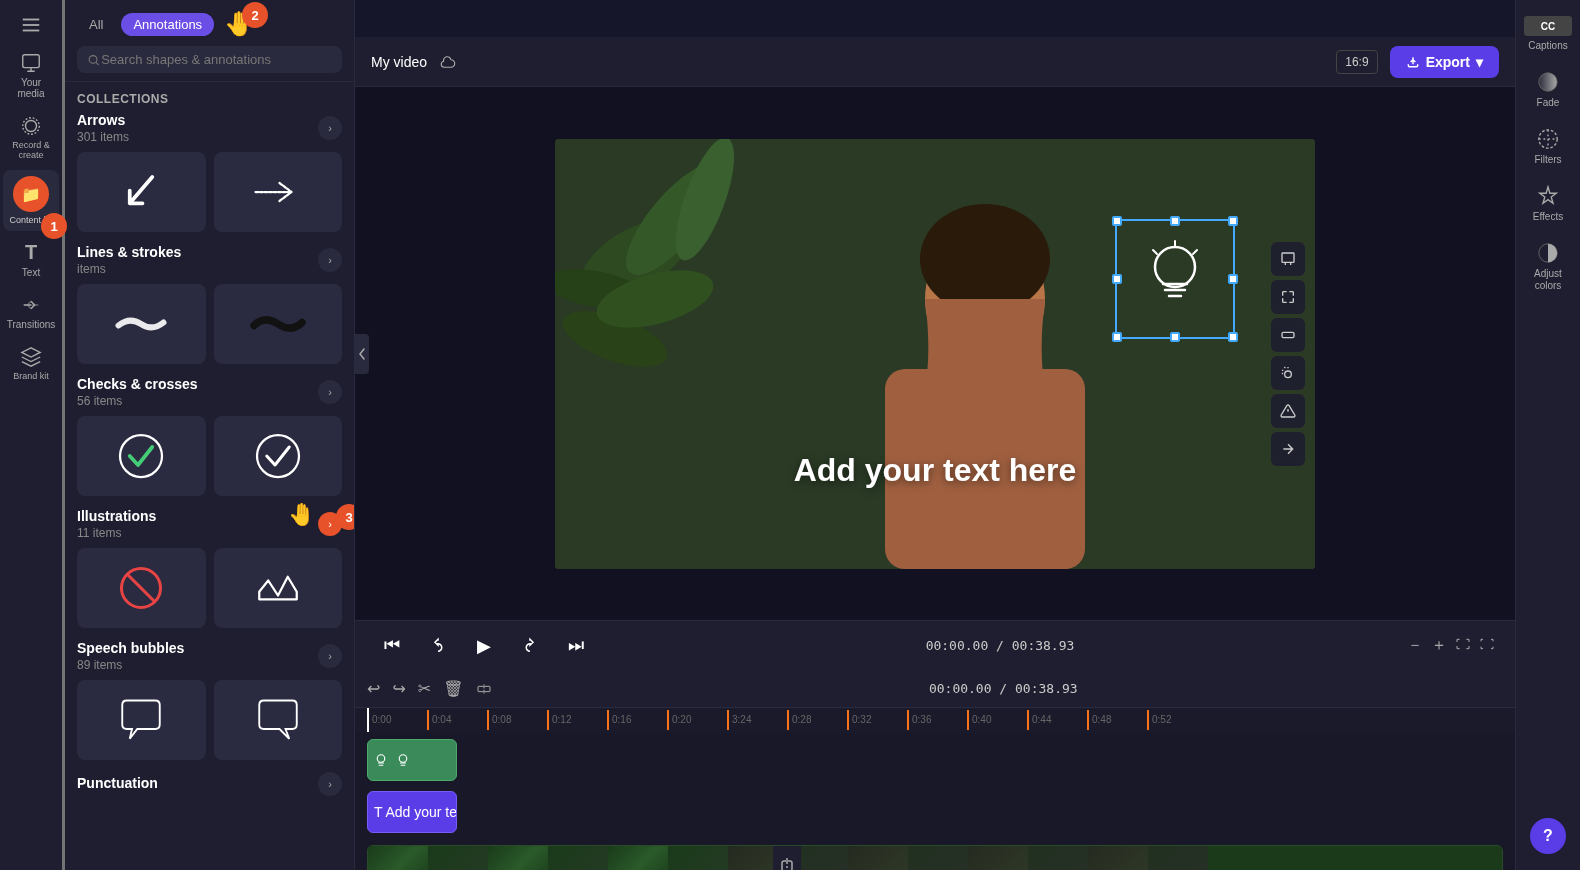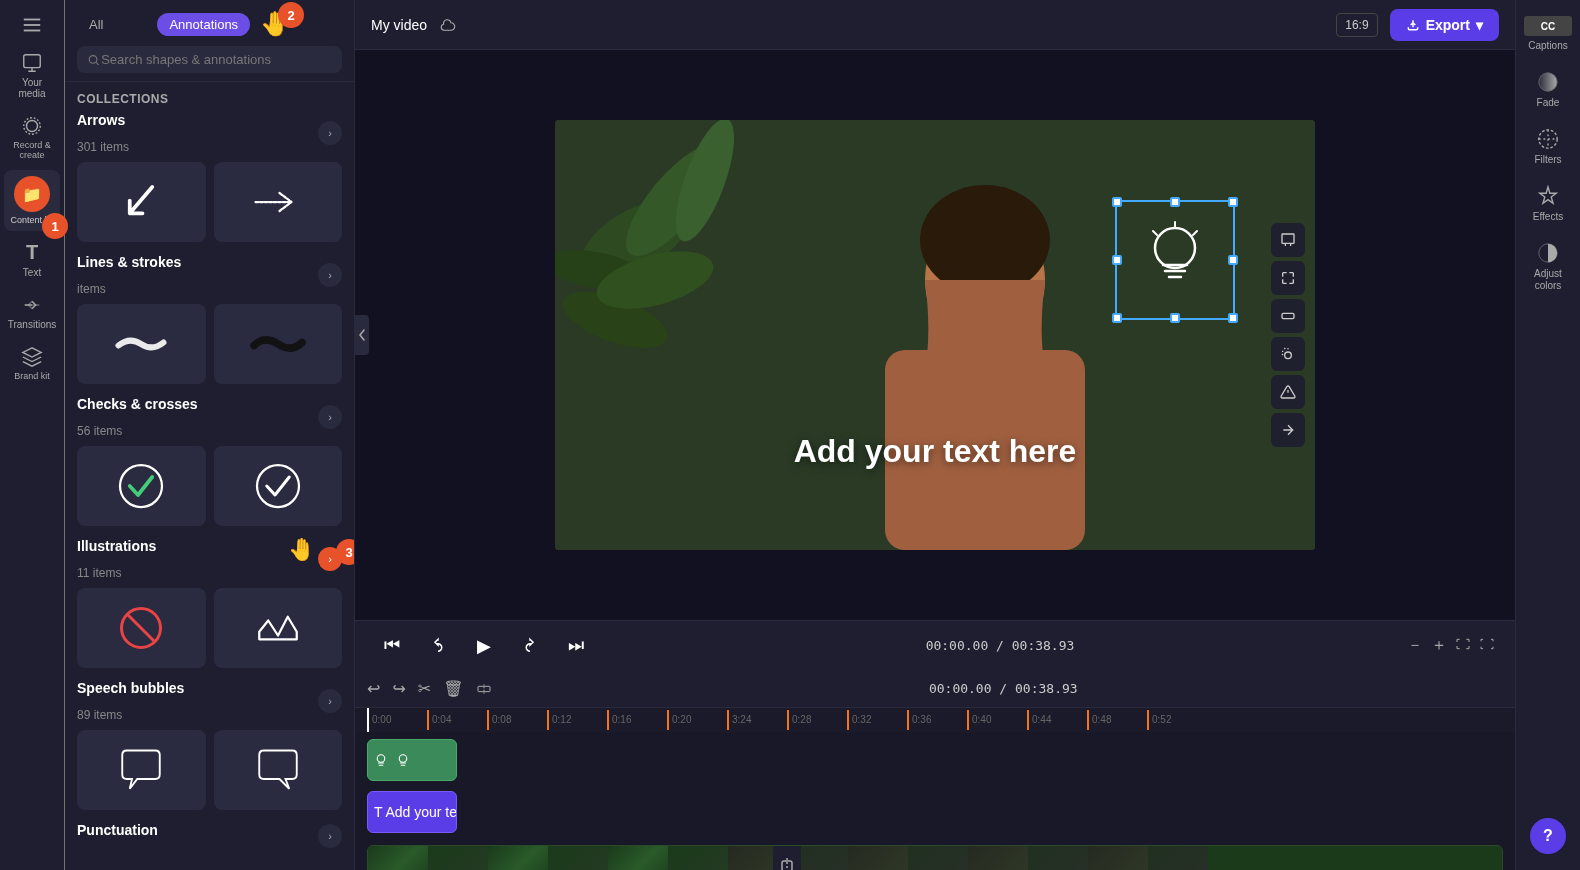--- a/index.html
+++ b/index.html
@@ -7,21 +7,21 @@
 
     
     .sidebar-icons {
       width: 65px;
       background: #1e1e30;
       display: flex;
       flex-direction: column;
       align-items: center;
       padding: 8px 0;
       gap: 4px;
-      border-right: 1px solid #737373;
+      border-right: 3px solid #737373;
       flex-shrink: 0;
     }
     .sidebar-icon-item {
       display: flex;
       flex-direction: column;
       align-items: center;
       justify-content: center;
       width: 56px;
       padding: 6px 4px;
       border-radius: 8px;
@@ -65,21 +65,21 @@
     }
     .tab-btn {
       padding: 4px 12px;
       border-radius: 16px;
       border: none;
       cursor: pointer;
       font-size: 13px;
       font-weight: 500;
     }
     .tab-btn.inactive { background: transparent; color: #aaa; }
-    .tab-btn.active { background: #6b4ee6; color: #fff; margin-left: 36px; }
+    .tab-btn.active { background: #6b4ee6; color: #fff; }
     .search-box {
       display: flex;
       align-items: center;
       background: #2a2a3e;
       border-radius: 8px;
       padding: 6px 10px;
       gap: 1px;
     }
     .search-box input {
       background: transparent;
@@ -104,21 +104,21 @@
       padding: 0 12px 12px;
     }
     .collection-header {
       display: flex;
       justify-content: space-between;
       align-items: center;
       margin-bottom: 8px;
       cursor: pointer;
     }
     .collection-title { font-size: 14px; font-weight: 600; color: #fff; }
-    .collection-count { font-size: 12px; color: #888; margin-top: 12px; }
+    .collection-count { font-size: 12px; color: #888; margin-top: 2px; }
     .collection-chevron {
       width: 24px; height: 24px;
       background: #2a2a3e;
       border-radius: 50%;
       display: flex; align-items: center; justify-content: center;
       font-size: 11px;
       color: #aaa;
     }
     .shape-grid {
       display: grid;
@@ -149,20 +149,21 @@
     
     .top-bar {
       height: 50px;
       background: #1e1e30;
       display: flex;
       align-items: center;
       padding: 0 16px;
       gap: 12px;
       border-bottom: 1px solid #2a2a3e;
       flex-shrink: 0;
+      margin-top: 37px;
     }
     .video-title {
       font-size: 14px;
       font-weight: 500;
       color: #fff;
     }
     .top-bar-spacer { flex: 1; }
     .export-btn {
       background: #5b3de8;
       color: #fff;

